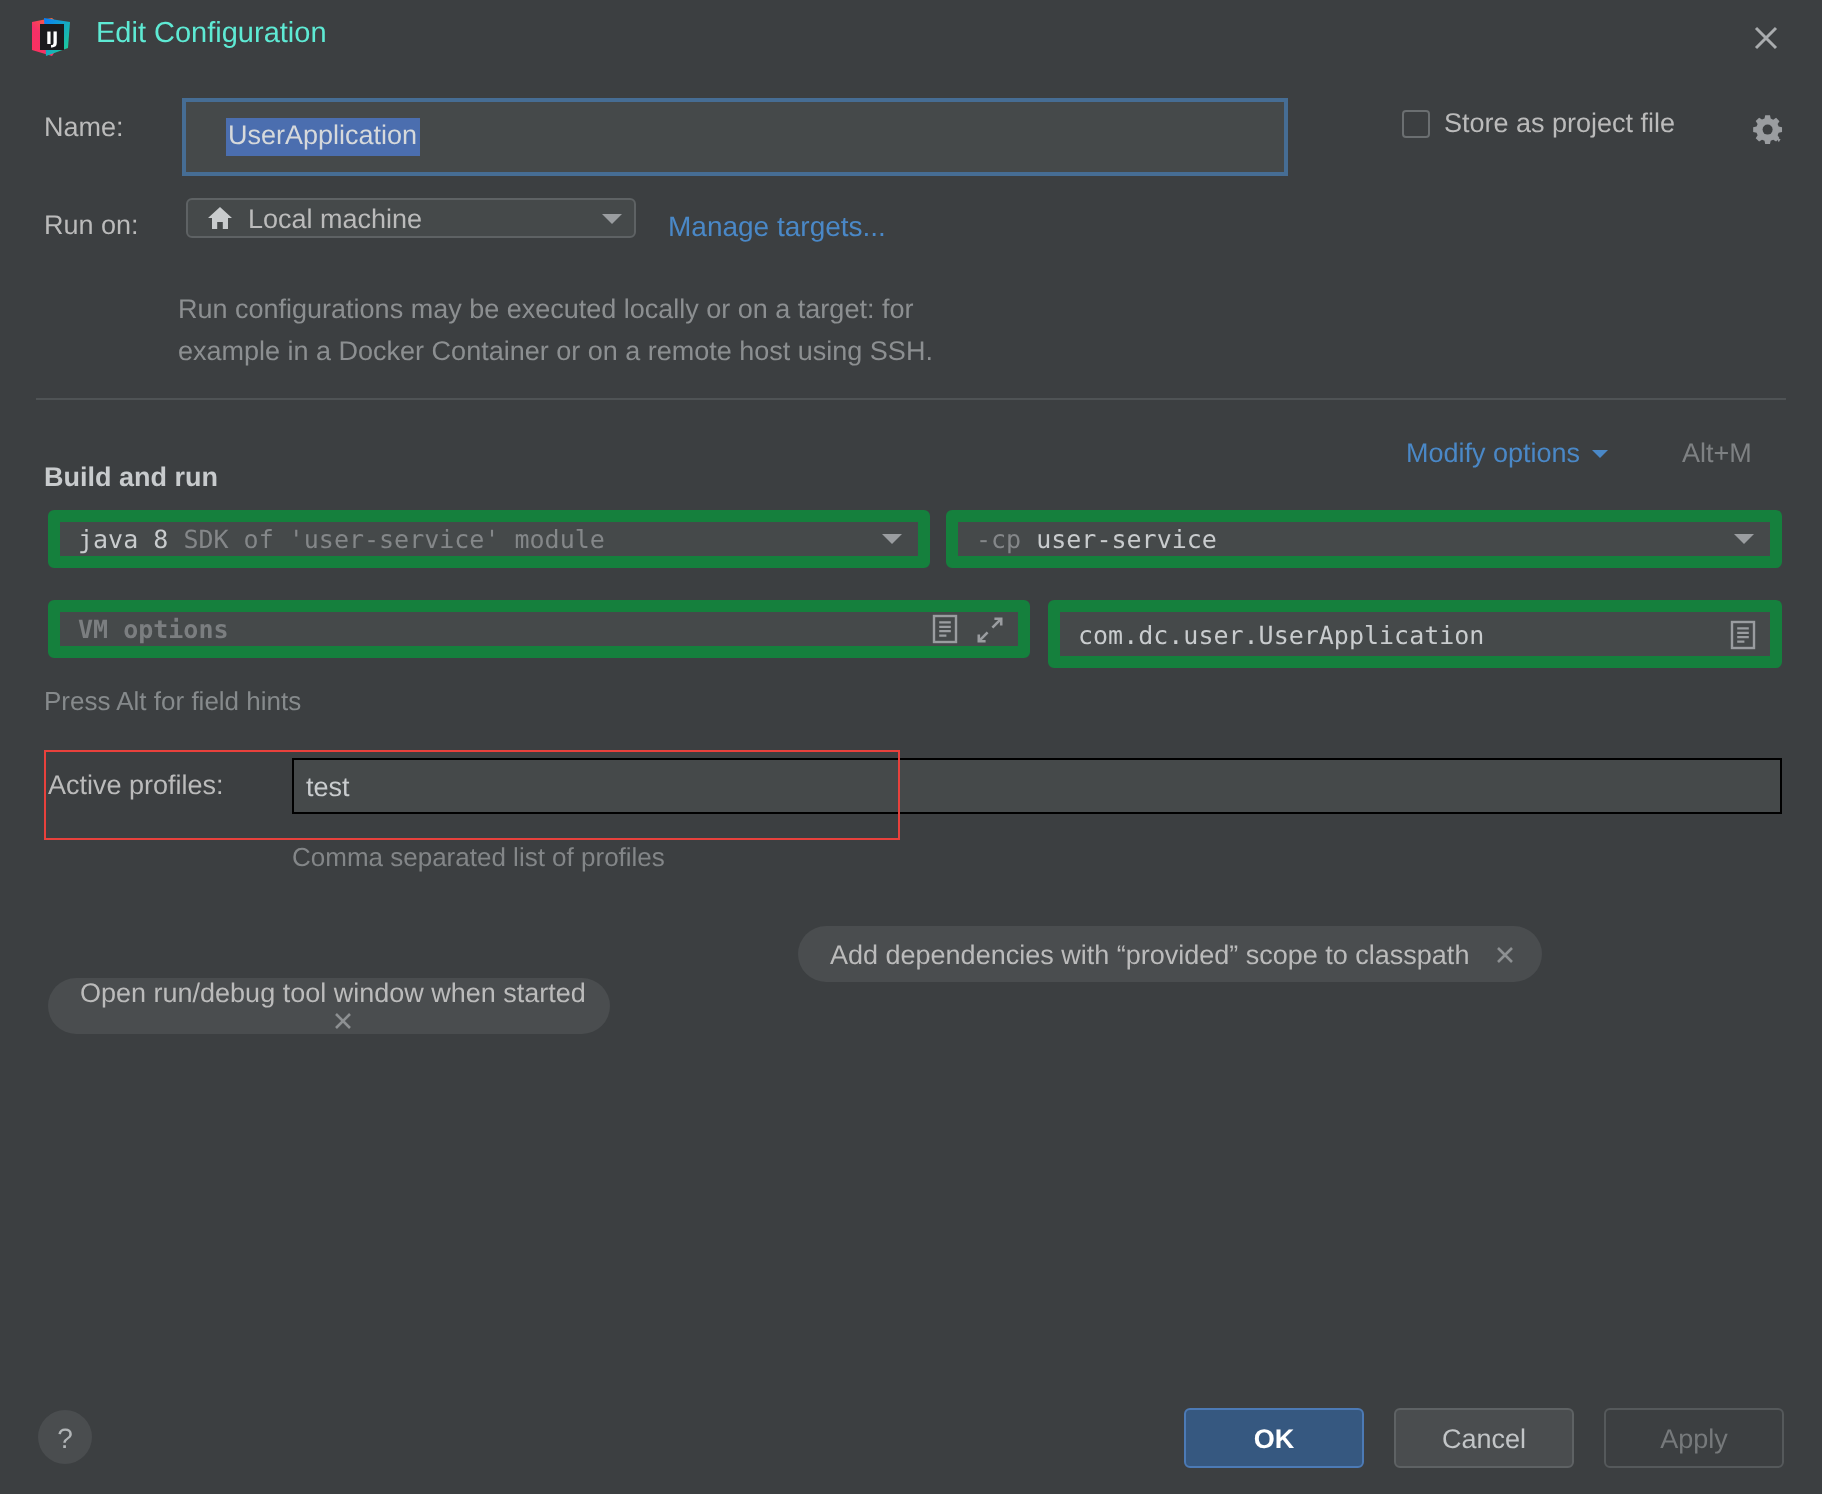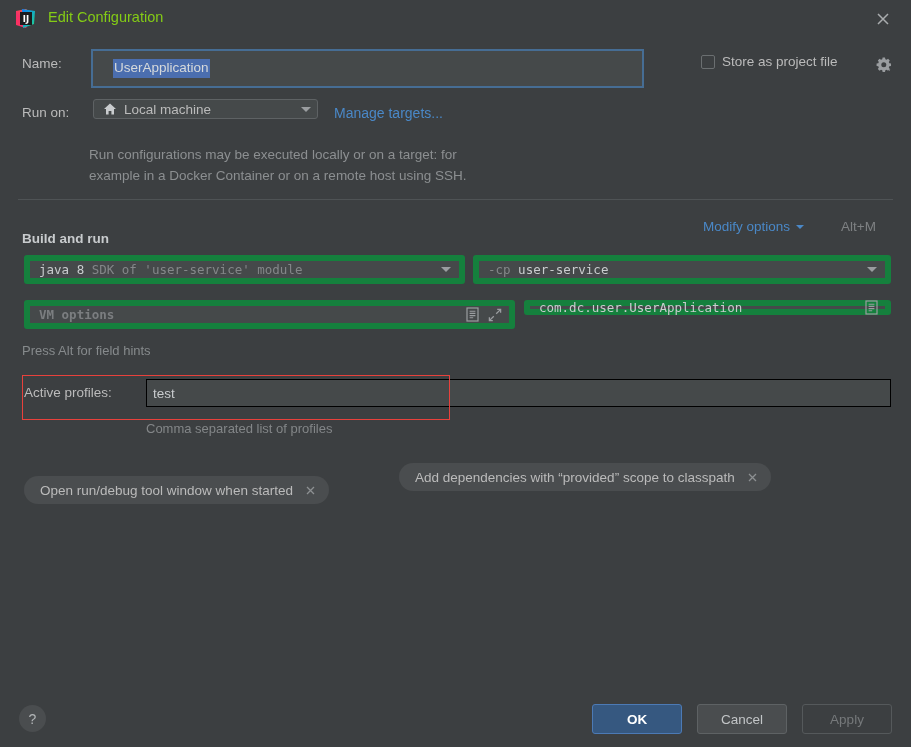--- a/index.html
+++ b/index.html
@@ -32,21 +32,21 @@
   }
   .ij-logo {
     position: absolute;
     left: 14px; top: 8px;
     width: 22px; height: 22px;
   }
   .title-text {
     position: absolute;
     left: 48px; top: 9px;
     font-size: 14.5px;
-    color: #84cc16;
+    color: #5eead4;
   }
   .close-btn {
     position: absolute;
     right: 16px; top: 7px;
     width: 24px; height: 24px;
     cursor: default;
   }
   .close-btn svg { display: block; }
 
   
@@ -205,21 +205,21 @@
   #sdk-combo .spacer { flex: 1 1 auto; }
 
   #cp-combo { left: 473px; top: 255px; width: 418px; height: 29px; padding: 0 8px 0 9px; }
   #cp-combo .txt-dim { color: #848789; }
   #cp-combo .txt-bright { color: #c9ccce; }
   #cp-combo .spacer { flex: 1 1 auto; }
 
   #vm-field { left: 24px; top: 300px; width: 491px; height: 29px; padding: 0 7px 0 9px; font-weight: bold; }
   #vm-field .ph { color: #7b7e80; flex: 1 1 auto; }
 
-  #main-field { left: 524px; top: 300px; width: 367px; height: 15px; padding: 0 7px 0 9px; }
+  #main-field { left: 524px; top: 300px; width: 367px; height: 34px; padding: 0 7px 0 9px; }
   #main-field .val { color: #c9ccce; flex: 1 1 auto; }
 
   .doc-icon { width: 13px; height: 15px; flex: 0 0 auto; }
   .expand-icon { width: 14px; height: 14px; margin-left: 9px; flex: 0 0 auto; }
 
   .hint {
     position: absolute;
     left: 22px; top: 343px;
     font-size: 13px;
     color: #868a8c;
@@ -265,21 +265,21 @@
     height: 28px;
     background: #4a4d4f;
     border-radius: 14px;
     display: flex;
     align-items: center;
     padding: 0 12px 0 16px;
     box-sizing: border-box;
   }
   .chip-label { font-size: 13.5px; color: #bbbbbb; white-space: nowrap; }
   .chip-x { width: 13px; height: 13px; margin-left: 11px; flex: 0 0 auto; }
-  #chip-1 { left: 24px; top: 476px; }
+  #chip-1 { left: 24px; top: 489px; flex-direction: column; }
   #chip-2 { left: 399px; top: 463px; }
 
   
   .warning-row {
     position: absolute;
     left: 22px; top: 504px;
     display: flex;
     align-items: center;
     gap: 9px;
   }

